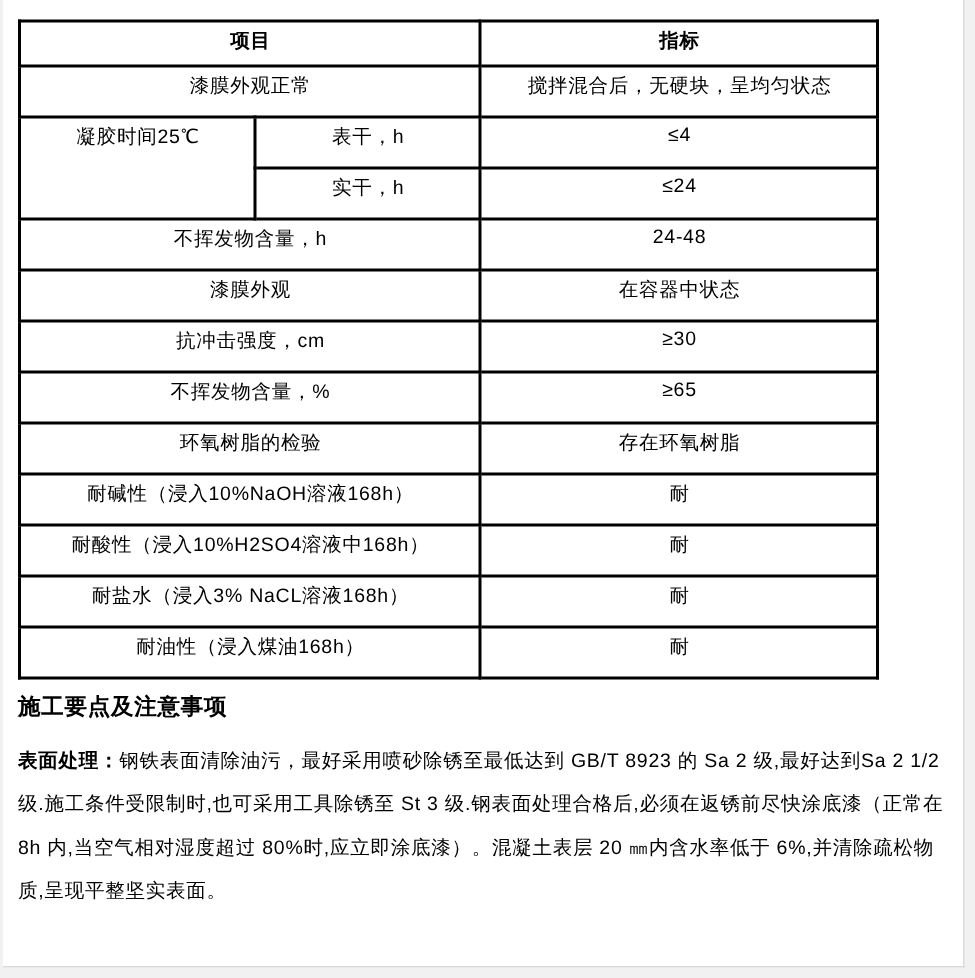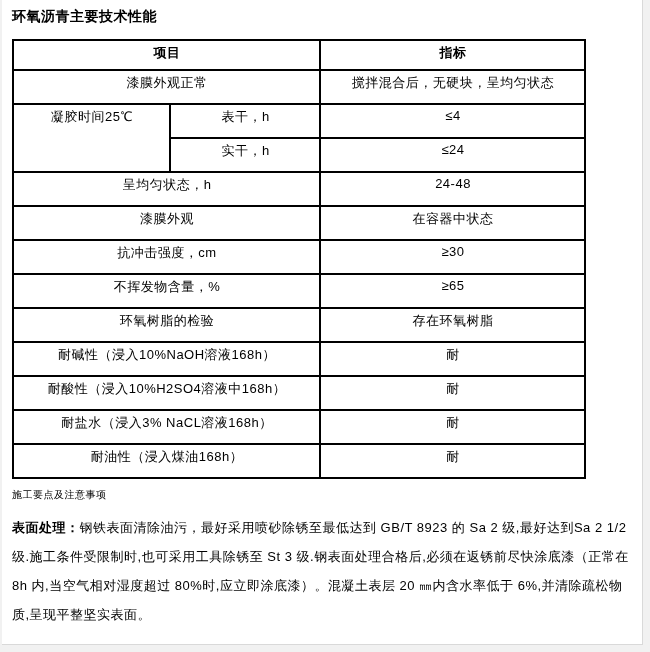--- a/index.html
+++ b/index.html
@@ -35,39 +35,38 @@
     vertical-align:top;
     text-align:center;
     font-size:13px;
     padding:3px 2px 0 3px;
     overflow:hidden;
     letter-spacing:0.5px;
   }
   table.spec th { font-weight:bold; height:25px; }
   table.spec td { font-weight:normal; height:29px; }
   .section-title {
-    font-size:10px; font-weight:normal;
+    font-size:15px; font-weight:bold;
     margin:9px 0 0 10px;
     letter-spacing:0.5px;
   }
   .note-para {
     font-size:13px;
     line-height:29px;
     margin:11px 8px 0 10px;
     letter-spacing:0.5px;
   }
   .note-para .note-label { font-weight:bold; }
 </style>
 </head>
 <body>
 
 <div class="viewport">
   <div class="content">
 
-    <div class="doc-title">环氧沥青主要技术性能</div>
 
     <table class="spec">
       <colgroup>
         <col style="width:157px">
         <col style="width:150px">
         <col style="width:265px">
       </colgroup>
       <tbody>
         <tr>
           <th colspan="2">项目</th>
@@ -80,21 +79,21 @@
         <tr>
           <td rowspan="2">凝胶时间25℃</td>
           <td>表干，h</td>
           <td>≤4</td>
         </tr>
         <tr>
           <td>实干，h</td>
           <td>≤24</td>
         </tr>
         <tr>
-          <td colspan="2">呈均匀状态，h</td>
+          <td colspan="2">不挥发物含量，h</td>
           <td>24-48</td>
         </tr>
         <tr>
           <td colspan="2">漆膜外观</td>
           <td>在容器中状态</td>
         </tr>
         <tr>
           <td colspan="2">抗冲击强度，cm</td>
           <td>≥30</td>
         </tr>

